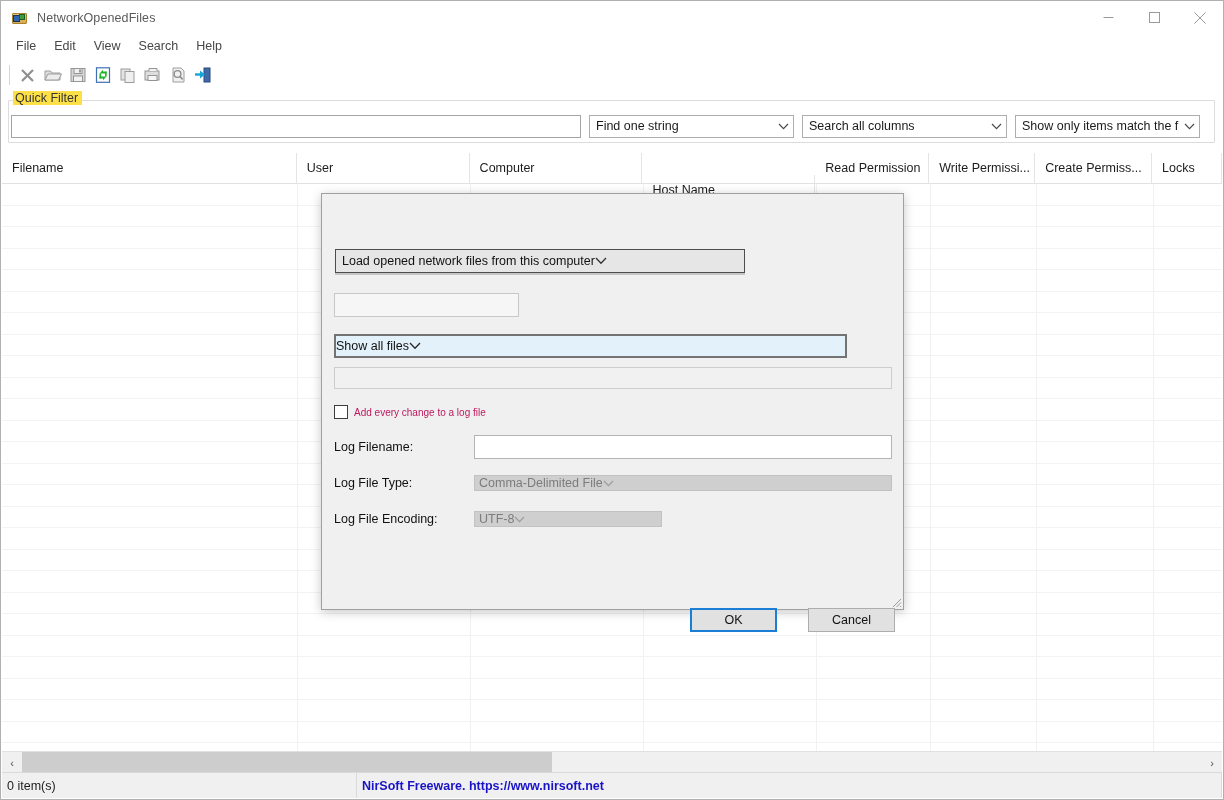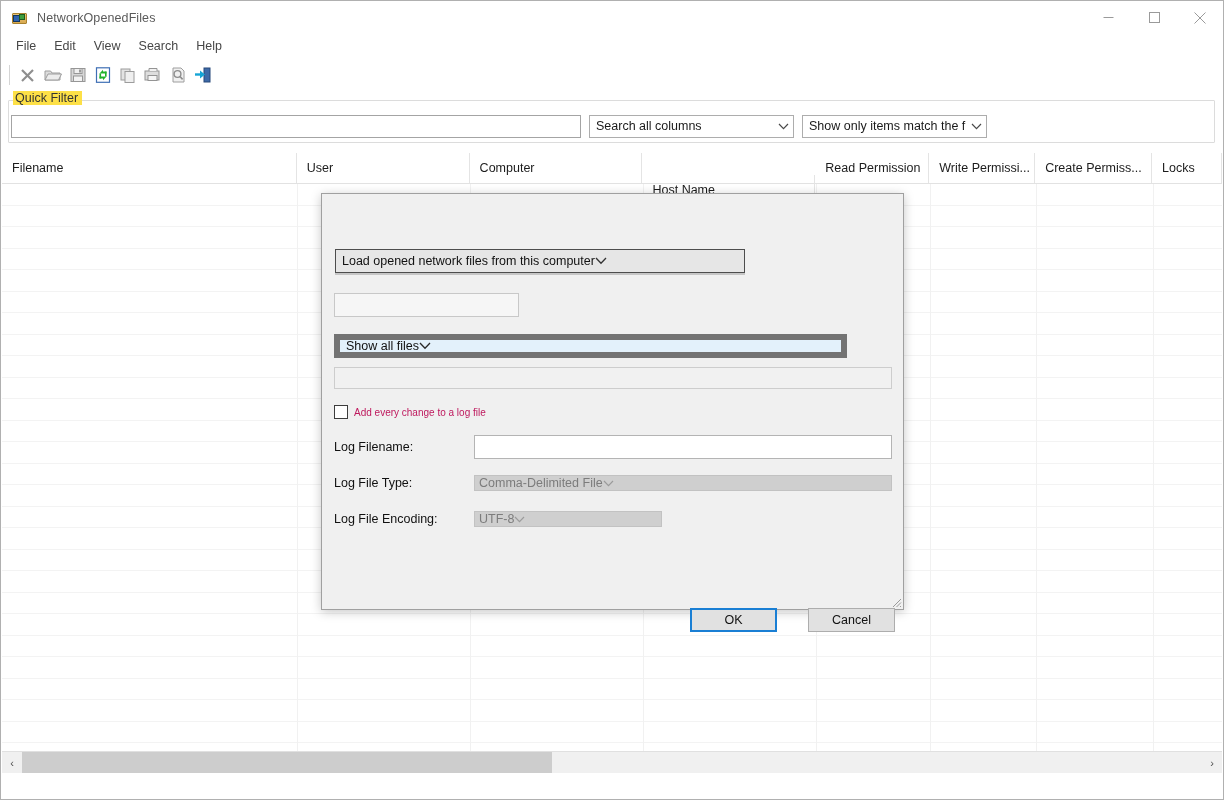--- a/index.html
+++ b/index.html
@@ -397,25 +397,24 @@
     background: #f6f6f6;
     border: 1px solid #c8c8c8;
     box-sizing: border-box;
   }
 
   .dlg-combo-blue {
     position: absolute;
     left: 12px; top: 104px;
     width: 513px; height: 24px;
     background: #e3f1fb;
-    border: 6px solid #737373;
-    box-sizing: border-box;
-    display: flex;
-    align-items: center;
-    padding-left: 6px;
+    border: 2px solid #737373;
+    box-sizing: border-box;
+    display: flex;
+    align-items: center;
     font-size: 12.5px;
     color: #111;
   }
   .dlg-combo-blue .cb-arrow { width: 24px; color: #2a2a2a; }
 
   .dlg-input-wide {
     position: absolute;
     left: 12px; top: 137px;
     width: 558px; height: 22px;
     background: #f1f1f1;
@@ -606,20 +605,28 @@
         <path d="M6 3.5 L11 7.5 L6 11.5 Z" fill="#16a5d6"></path>
       </svg>
     </div>
   </div>
 
   <div class="qf-group">
     <div class="qf-border"></div>
     <div class="qf-label">Quick Filter</div>
     <div class="qf-row">
       <input class="qf-input" type="text" value="" placeholder="" style="">
+      <div class="combo qf-combo1">
+        <span class="cb-text">Find one string</span>
+        <span class="cb-arrow">
+          <svg width="11" height="7" viewBox="0 0 11 7">
+              <path d="M1 1 L5.5 5.6 L10 1" fill="none" stroke="currentColor" stroke-width="1.2"></path>
+            </svg>
+        </span>
+      </div>
       <div class="combo qf-combo2">
         <span class="cb-text">Search all columns</span>
         <span class="cb-arrow">
           <svg width="11" height="7" viewBox="0 0 11 7">
               <path d="M1 1 L5.5 5.6 L10 1" fill="none" stroke="currentColor" stroke-width="1.2"></path>
             </svg>
         </span>
       </div>
       <div class="combo qf-combo3">
         <span class="cb-text">Show only items match the f</span>
@@ -702,20 +709,24 @@
   </div>
 
   <div class="hscroll">
     <div class="hs-arrow">‹</div>
     <div class="hs-track">
       <div class="hs-thumb"></div>
     </div>
     <div class="hs-arrow">›</div>
   </div>
 
+  <div class="statusbar">
+    <div class="sb-pane1">0 item(s)</div>
+    <div class="sb-pane2">NirSoft Freeware. https://www.nirsoft.net</div>
+  </div>
 
   <div class="dialog">
 
     <div class="dlg-body">
 
       <div class="dlg-combo-main">
         <span class="cb-text">Load opened network files from this computer</span>
         <span class="cb-arrow">
           <svg width="12" height="8" viewBox="0 0 12 8">
               <path d="M1 1 L6 6.3 L11 1" fill="none" stroke="currentColor" stroke-width="1.3"></path>

